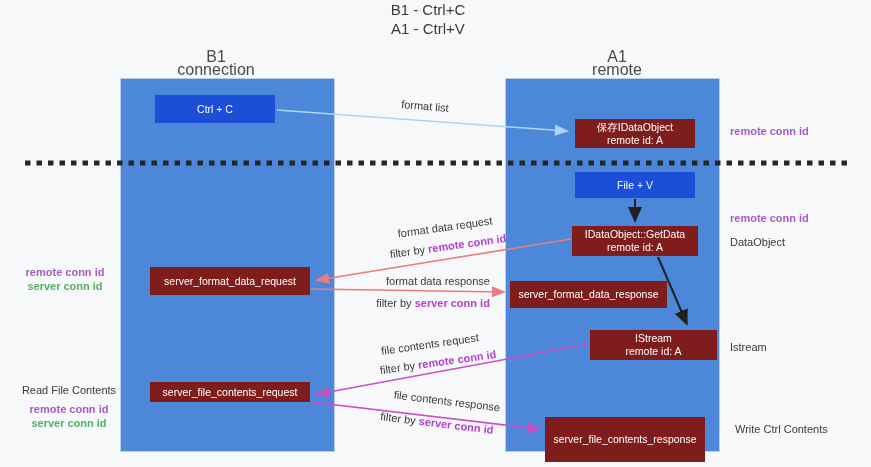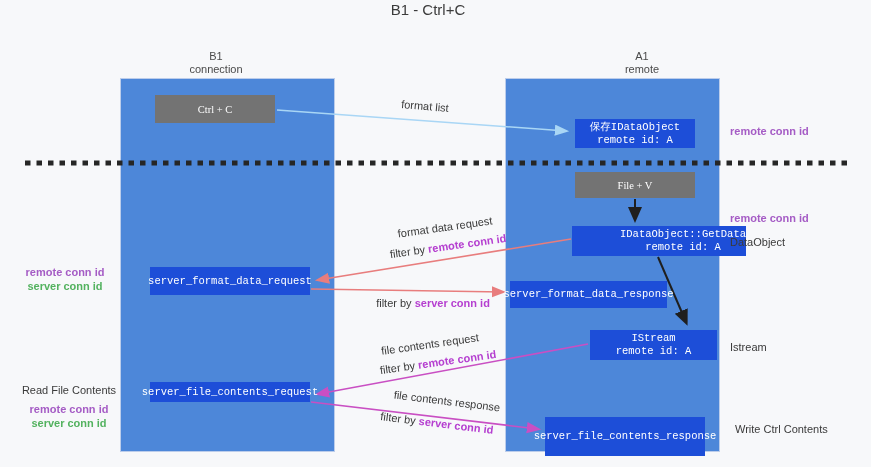--- a/index.html
+++ b/index.html
@@ -7,34 +7,34 @@
     position:relative; width:871px; height:467px;
     background:#f7f8fa; overflow:hidden;
     font-family:"Liberation Sans", sans-serif;
   }
   .title {
     position:absolute; left:0; top:6; width:856px;
     text-align:center; font-size:15px; line-height:19px; color:#3b3b3b;
   }
   .col-header {
     position:absolute; width:100px; text-align:center;
-    font-size:11px; line-height:13px; color:#4a4a4a;
+    font-size:16px; line-height:13px; color:#4a4a4a;
   }
   .lifeline {
     position:absolute; top:78px; width:215px; height:374px;
     background:#4d87d9; border:1px solid #bccdeb; box-sizing:border-box; z-index:1;
   }
   svg.overlay { position:absolute; left:0; top:0; z-index:2; pointer-events:none; }
   .node {
     position:absolute; z-index:3; display:flex; flex-direction:column;
     align-items:center; justify-content:center;
     color:#ffffff; font-size:10.5px; line-height:13px; text-align:center;
   }
-  .green  { background:#737373;font-family:Liberation Serif, serif; }
-  .orange { background:#1d4ed8;font-family:Liberation Mono, monospace; }
+  .green  { background:#1d4ed8; }
+  .orange { background:#7f1d1d; }
   .edge-label {
     position:absolute; z-index:4; width:180px; text-align:center;
     font-size:11px; color:#3a3a3a; white-space:nowrap;
   }
   .rot-p5 { transform:rotate(5deg); }
   .rot-n8 { transform:rotate(-8deg); }
   .rot-p7 { transform:rotate(7deg); }
   .hl-mag { font-weight:bold; color:#b53fd0; }
   .side-label {
     position:absolute; z-index:4; font-size:11px; line-height:14px;
@@ -44,27 +44,28 @@
   .greent { color:#53b25f; font-weight:bold; }
   .left-block { text-align:center; width:110px; }
 </style>
 </head>
 <body>
 
 <div class="canvas">
 
   <div class="title">
     <div>B1 - Ctrl+C</div>
+    <div>A1 - Ctrl+V</div>
   </div>
 
   <div class="col-header" style="left:166px; top:50px;">
     <div>B1</div>
     <div>connection</div>
   </div>
-  <div class="col-header" style="left:592px; top:50px;">
+  <div class="col-header" style="left:567px; top:50px;">
     <div>A1</div>
     <div>remote</div>
   </div>
 
   <div class="lifeline" style="left:120px;"></div>
   <div class="lifeline" style="left:505px;"></div>
 
   <svg class="overlay" width="871" height="467" viewBox="0 0 871 467">
     <defs>
       <marker id="m-blue" markerWidth="9" markerHeight="8" refX="7" refY="3.5" orient="auto">
@@ -104,21 +105,21 @@
 
   <div class="node orange" style="left:575px; top:119px; width:120px; height:29px;">
     <div>保存IDataObject</div>
     <div>remote id: A</div>
   </div>
 
   <div class="node green" style="left:575px; top:172px; width:120px; height:26px;">
     <div>File + V</div>
   </div>
 
-  <div class="node orange" style="left:572px; top:226px; width:126px; height:30px;padding-left:48px;">
+  <div class="node orange" style="left:572px; top:226px; width:126px; height:30px;">
     <div>IDataObject::GetData</div>
     <div>remote id: A</div>
   </div>
 
   <div class="node orange" style="left:150px; top:267px; width:160px; height:28px;">
     <div>server_format_data_request</div>
   </div>
 
   <div class="node orange" style="left:510px; top:281px; width:157px; height:27px;">
     <div>server_format_data_response</div>
@@ -126,31 +127,32 @@
 
   <div class="node orange" style="left:590px; top:330px; width:127px; height:30px;">
     <div>IStream</div>
     <div>remote id: A</div>
   </div>
 
   <div class="node orange" style="left:150px; top:382px; width:160px; height:20px;">
     <div>server_file_contents_request</div>
   </div>
 
-  <div class="node orange" style="left:545px; top:417px; width:160px; height:39px;">
+  <div class="node orange" style="left:545px; top:417px; width:160px; height:45px;">
     <div>server_file_contents_response</div>
   </div>
 
   <div class="edge-label rot-p5" style="left:335px; top:100px;">format list</div>
 
   <div class="edge-label rot-n8" style="left:355px; top:221px;">format data request</div>
   <div class="edge-label rot-n8" style="left:358px; top:240px;">
     <span>filter by </span><span class="hl-mag">remote conn id</span>
   </div>
 
+  <div class="edge-label" style="left:348px; top:275px;">format data response</div>
   <div class="edge-label" style="left:343px; top:297px;">
     <span>filter by </span><span class="hl-mag">server conn id</span>
   </div>
 
   <div class="edge-label rot-n8" style="left:340px; top:338px;">file contents request</div>
   <div class="edge-label rot-n8" style="left:348px; top:356px;">
     <span>filter by </span><span class="hl-mag">remote conn id</span>
   </div>
 
   <div class="edge-label rot-p7" style="left:357px; top:395px;">file contents response</div>

